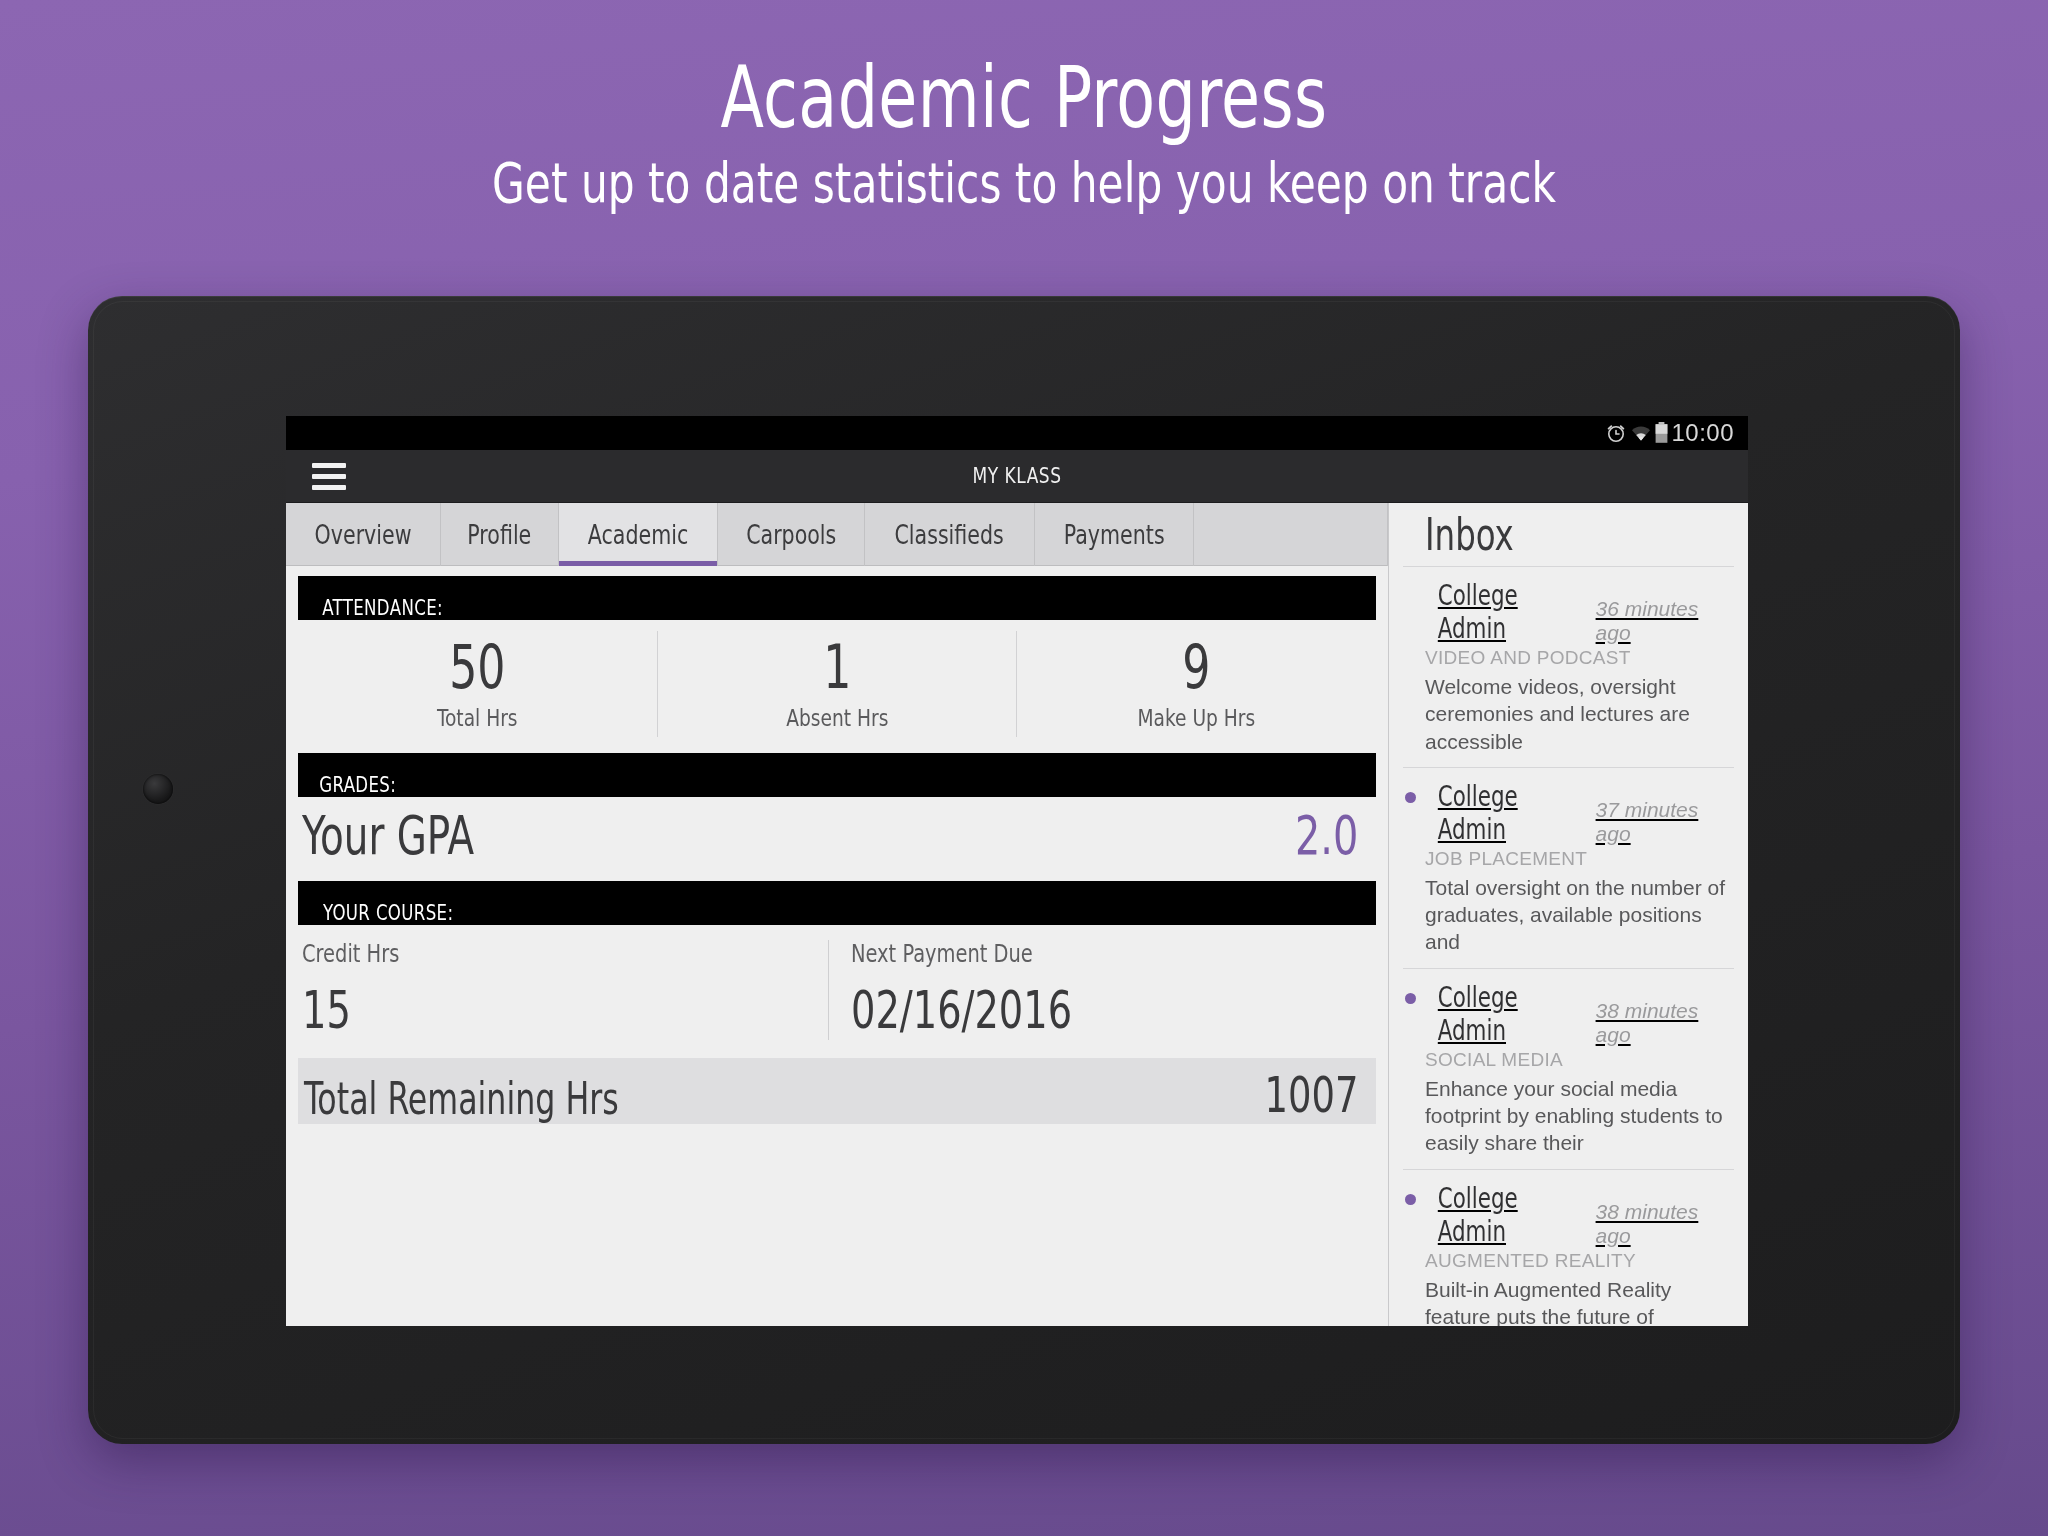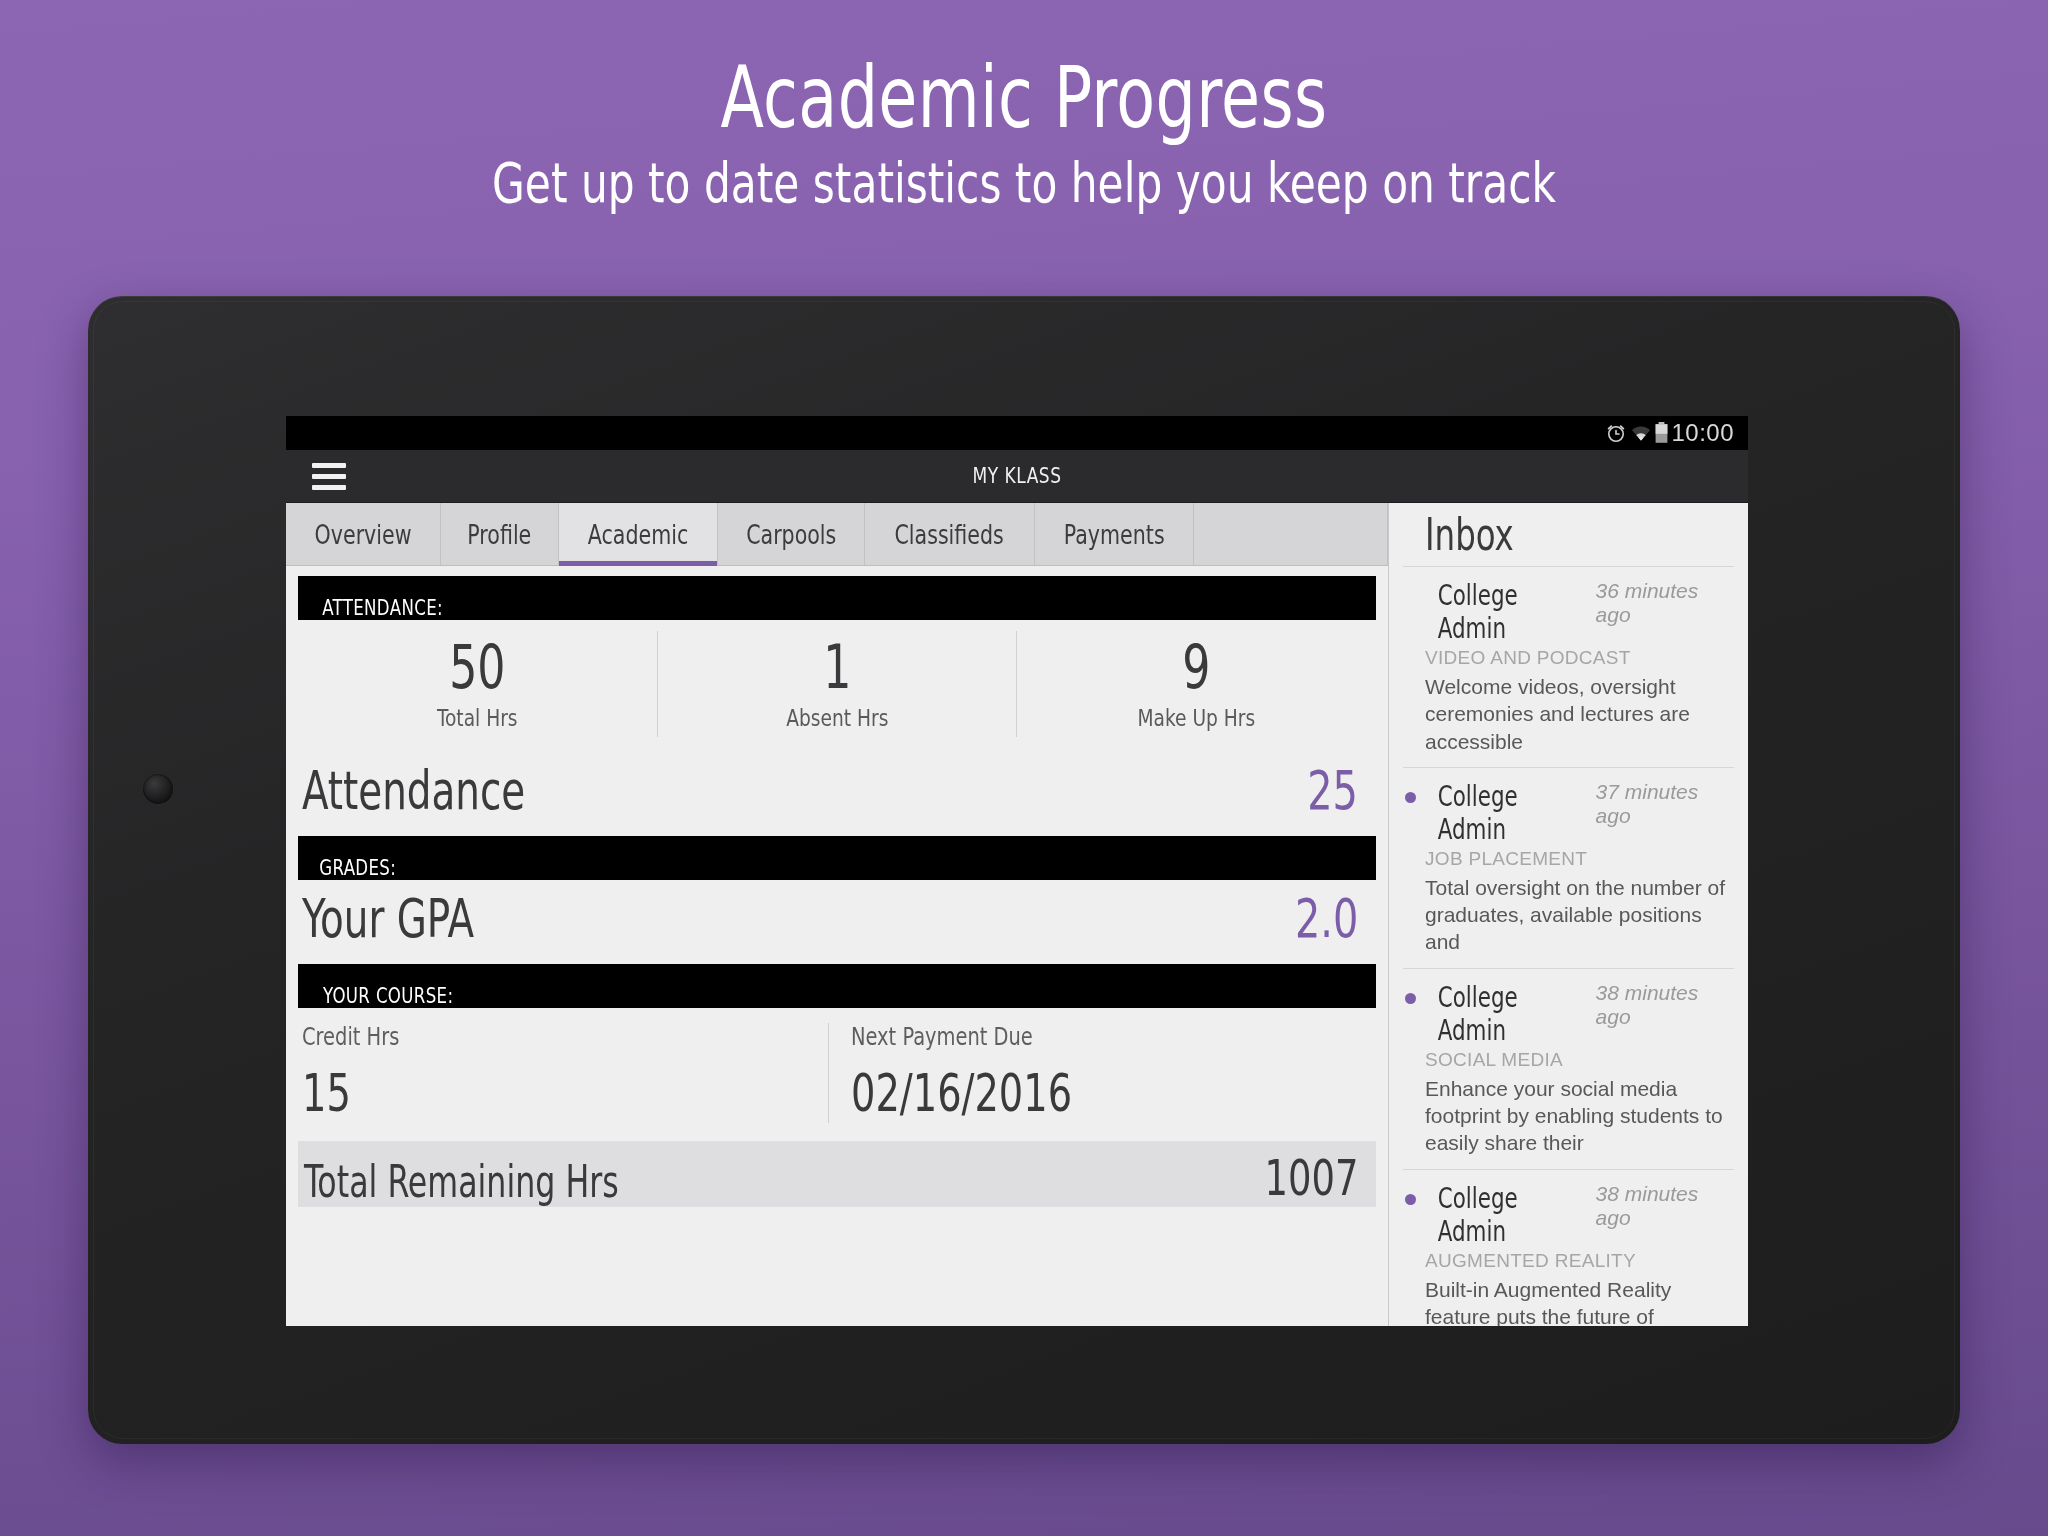--- a/index.html
+++ b/index.html
@@ -353,22 +353,23 @@
     left: 2px;
     top: 24px;
     width: 11px;
     height: 11px;
     border-radius: 50%;
     background: #7b5ea7;
   }
   .msg-inner { padding-left: 22px; }
   .msg-top {
     display: flex;
-    align-items: flex-start;
+    align-items: flex-end;
     justify-content: space-between;
+    text-decoration: underline;
   }
   .msg-sender {
     font-size: 28px;
     color: #303032;
     font-family: "DejaVu Sans Condensed", "Liberation Sans Narrow", "Liberation Sans", sans-serif;
     transform: scaleX(0.85);
     transform-origin: left baseline;
   }
   .msg-time {
     font-size: 21px;
@@ -474,24 +475,20 @@
             <div class="stat">
               <span class="stat-value">1</span>
               <span class="stat-label">Absent Hrs</span>
             </div>
             <div class="stat">
               <span class="stat-value">9</span>
               <span class="stat-label">Make Up Hrs</span>
             </div>
           </div>
 
-          <div class="big-row">
-            <div class="big-label">Attendance</div>
-            <div class="big-value">25</div>
-          </div>
 
           <div class="section-head">
             <span>GRADES:</span>
           </div>
 
           <div class="big-row">
             <div class="big-label">Your GPA</div>
             <div class="big-value">2.0</div>
           </div>
 

